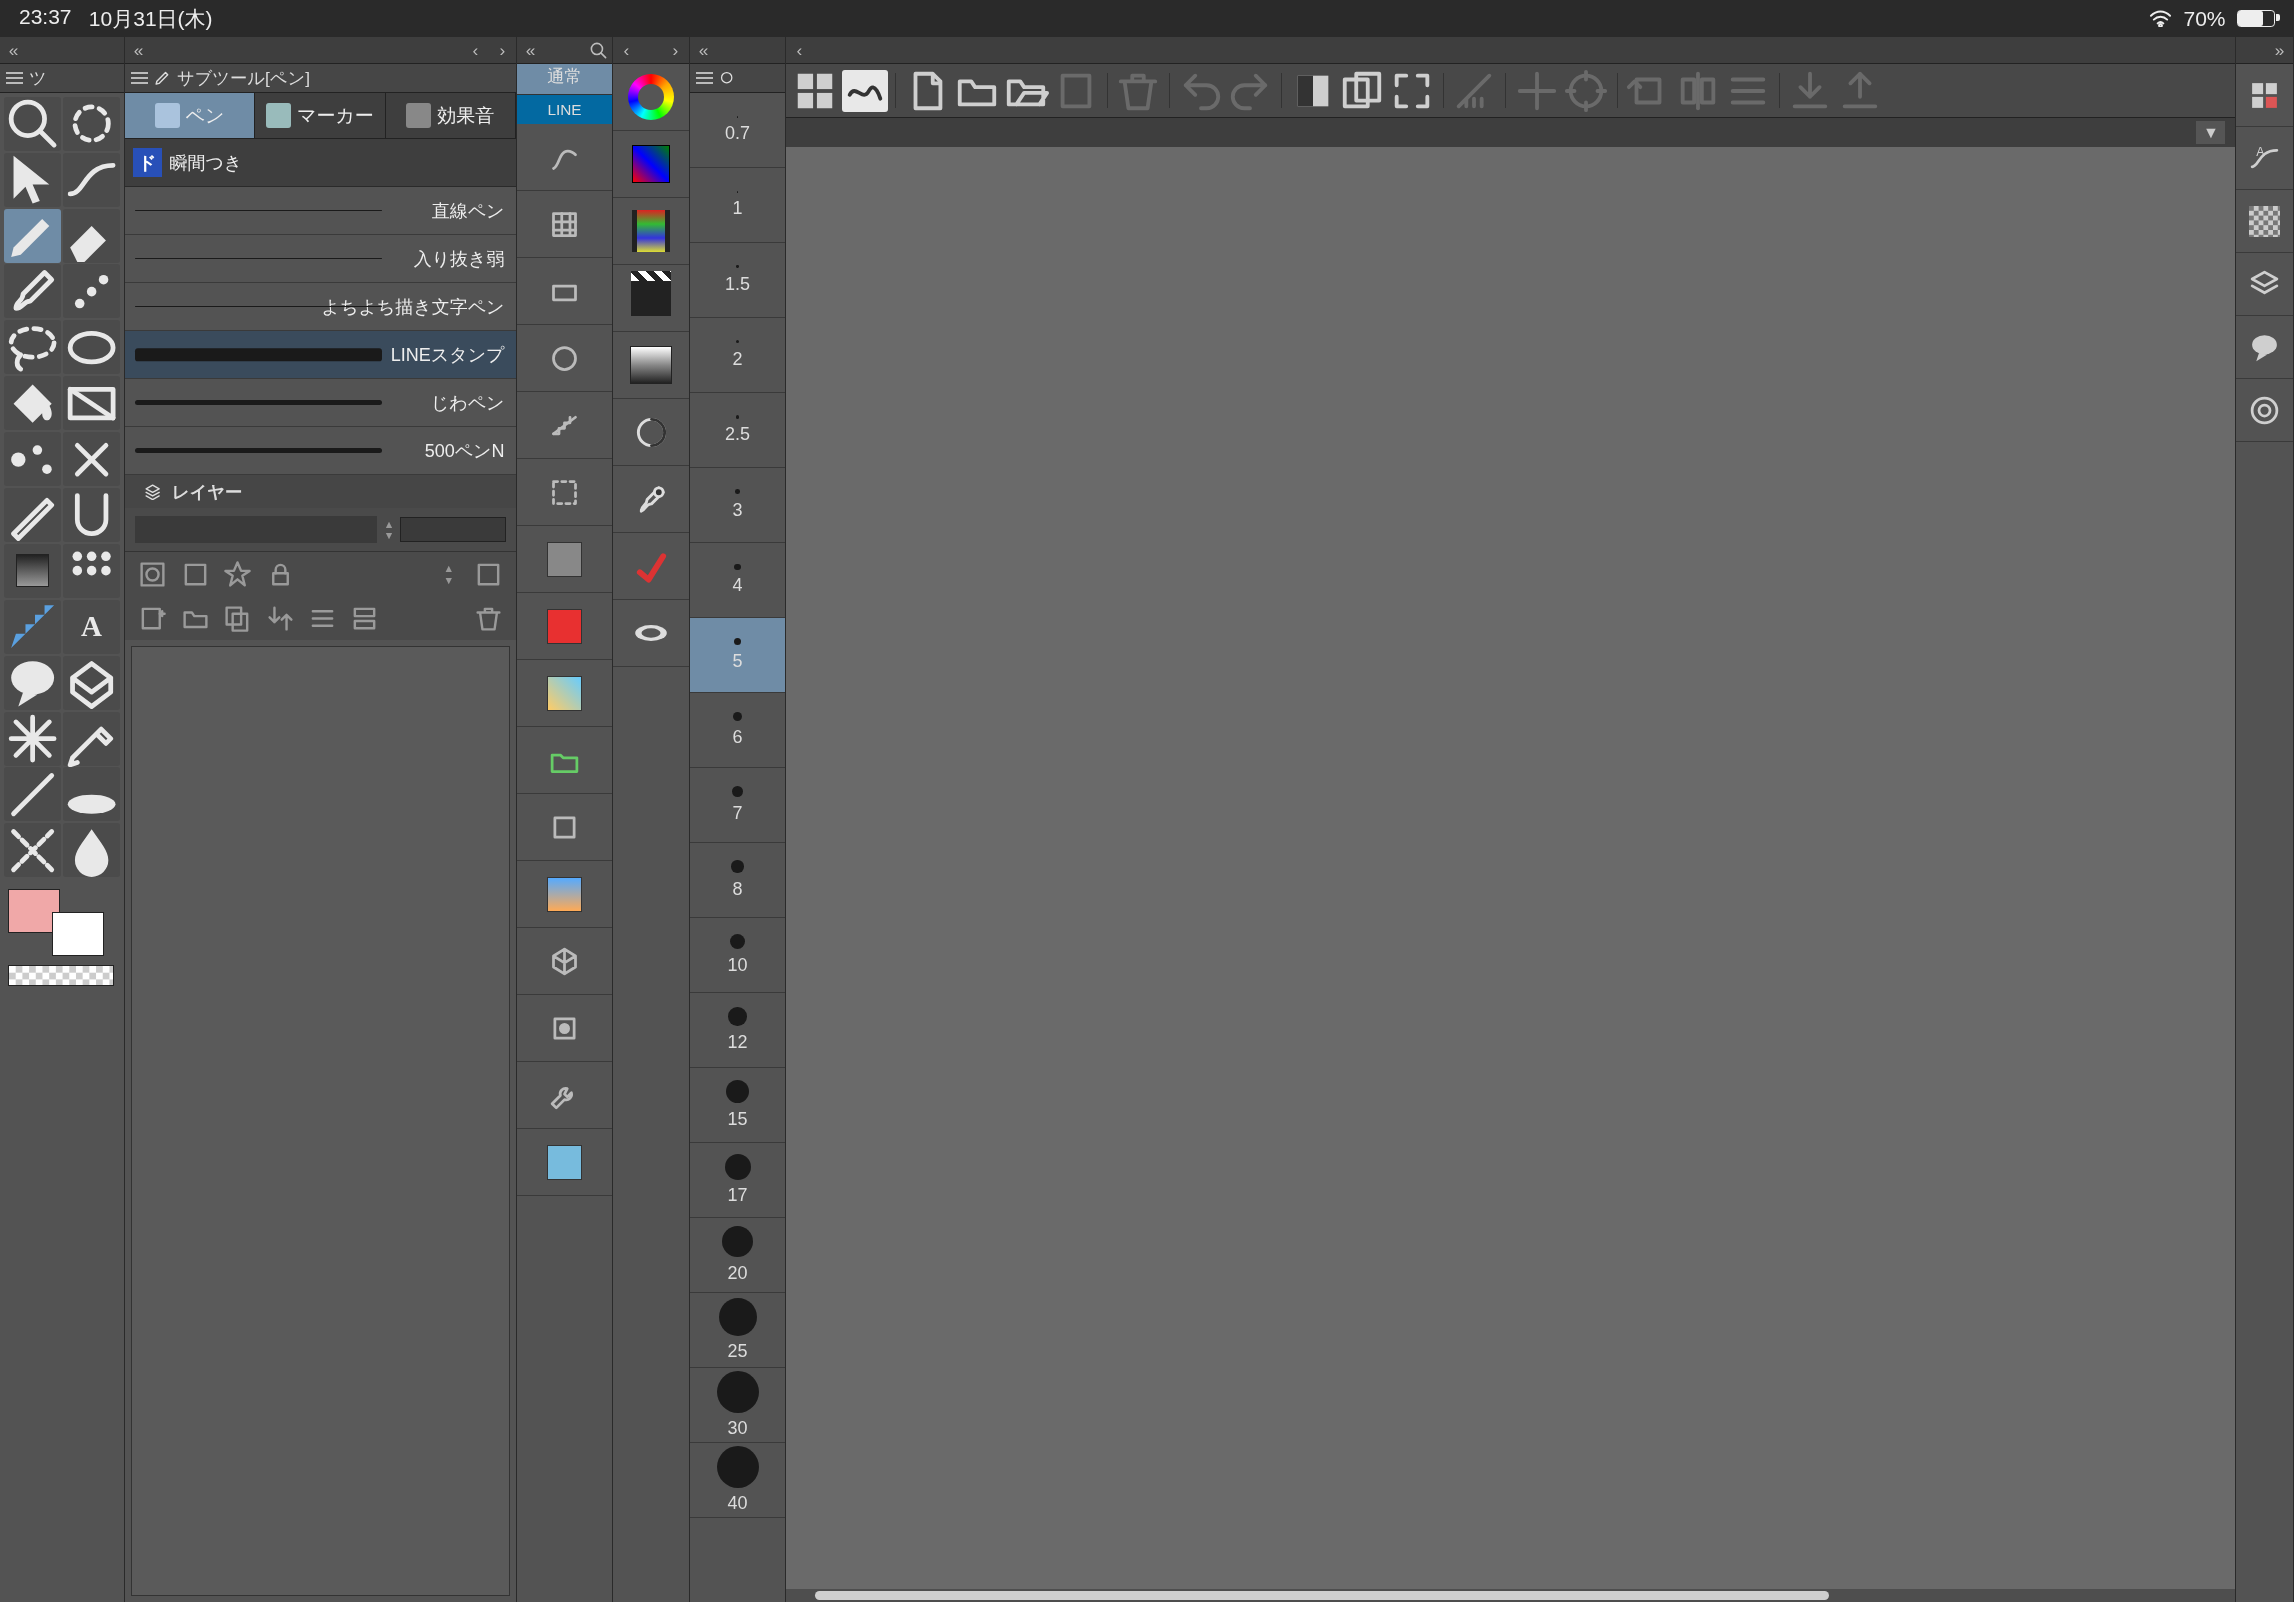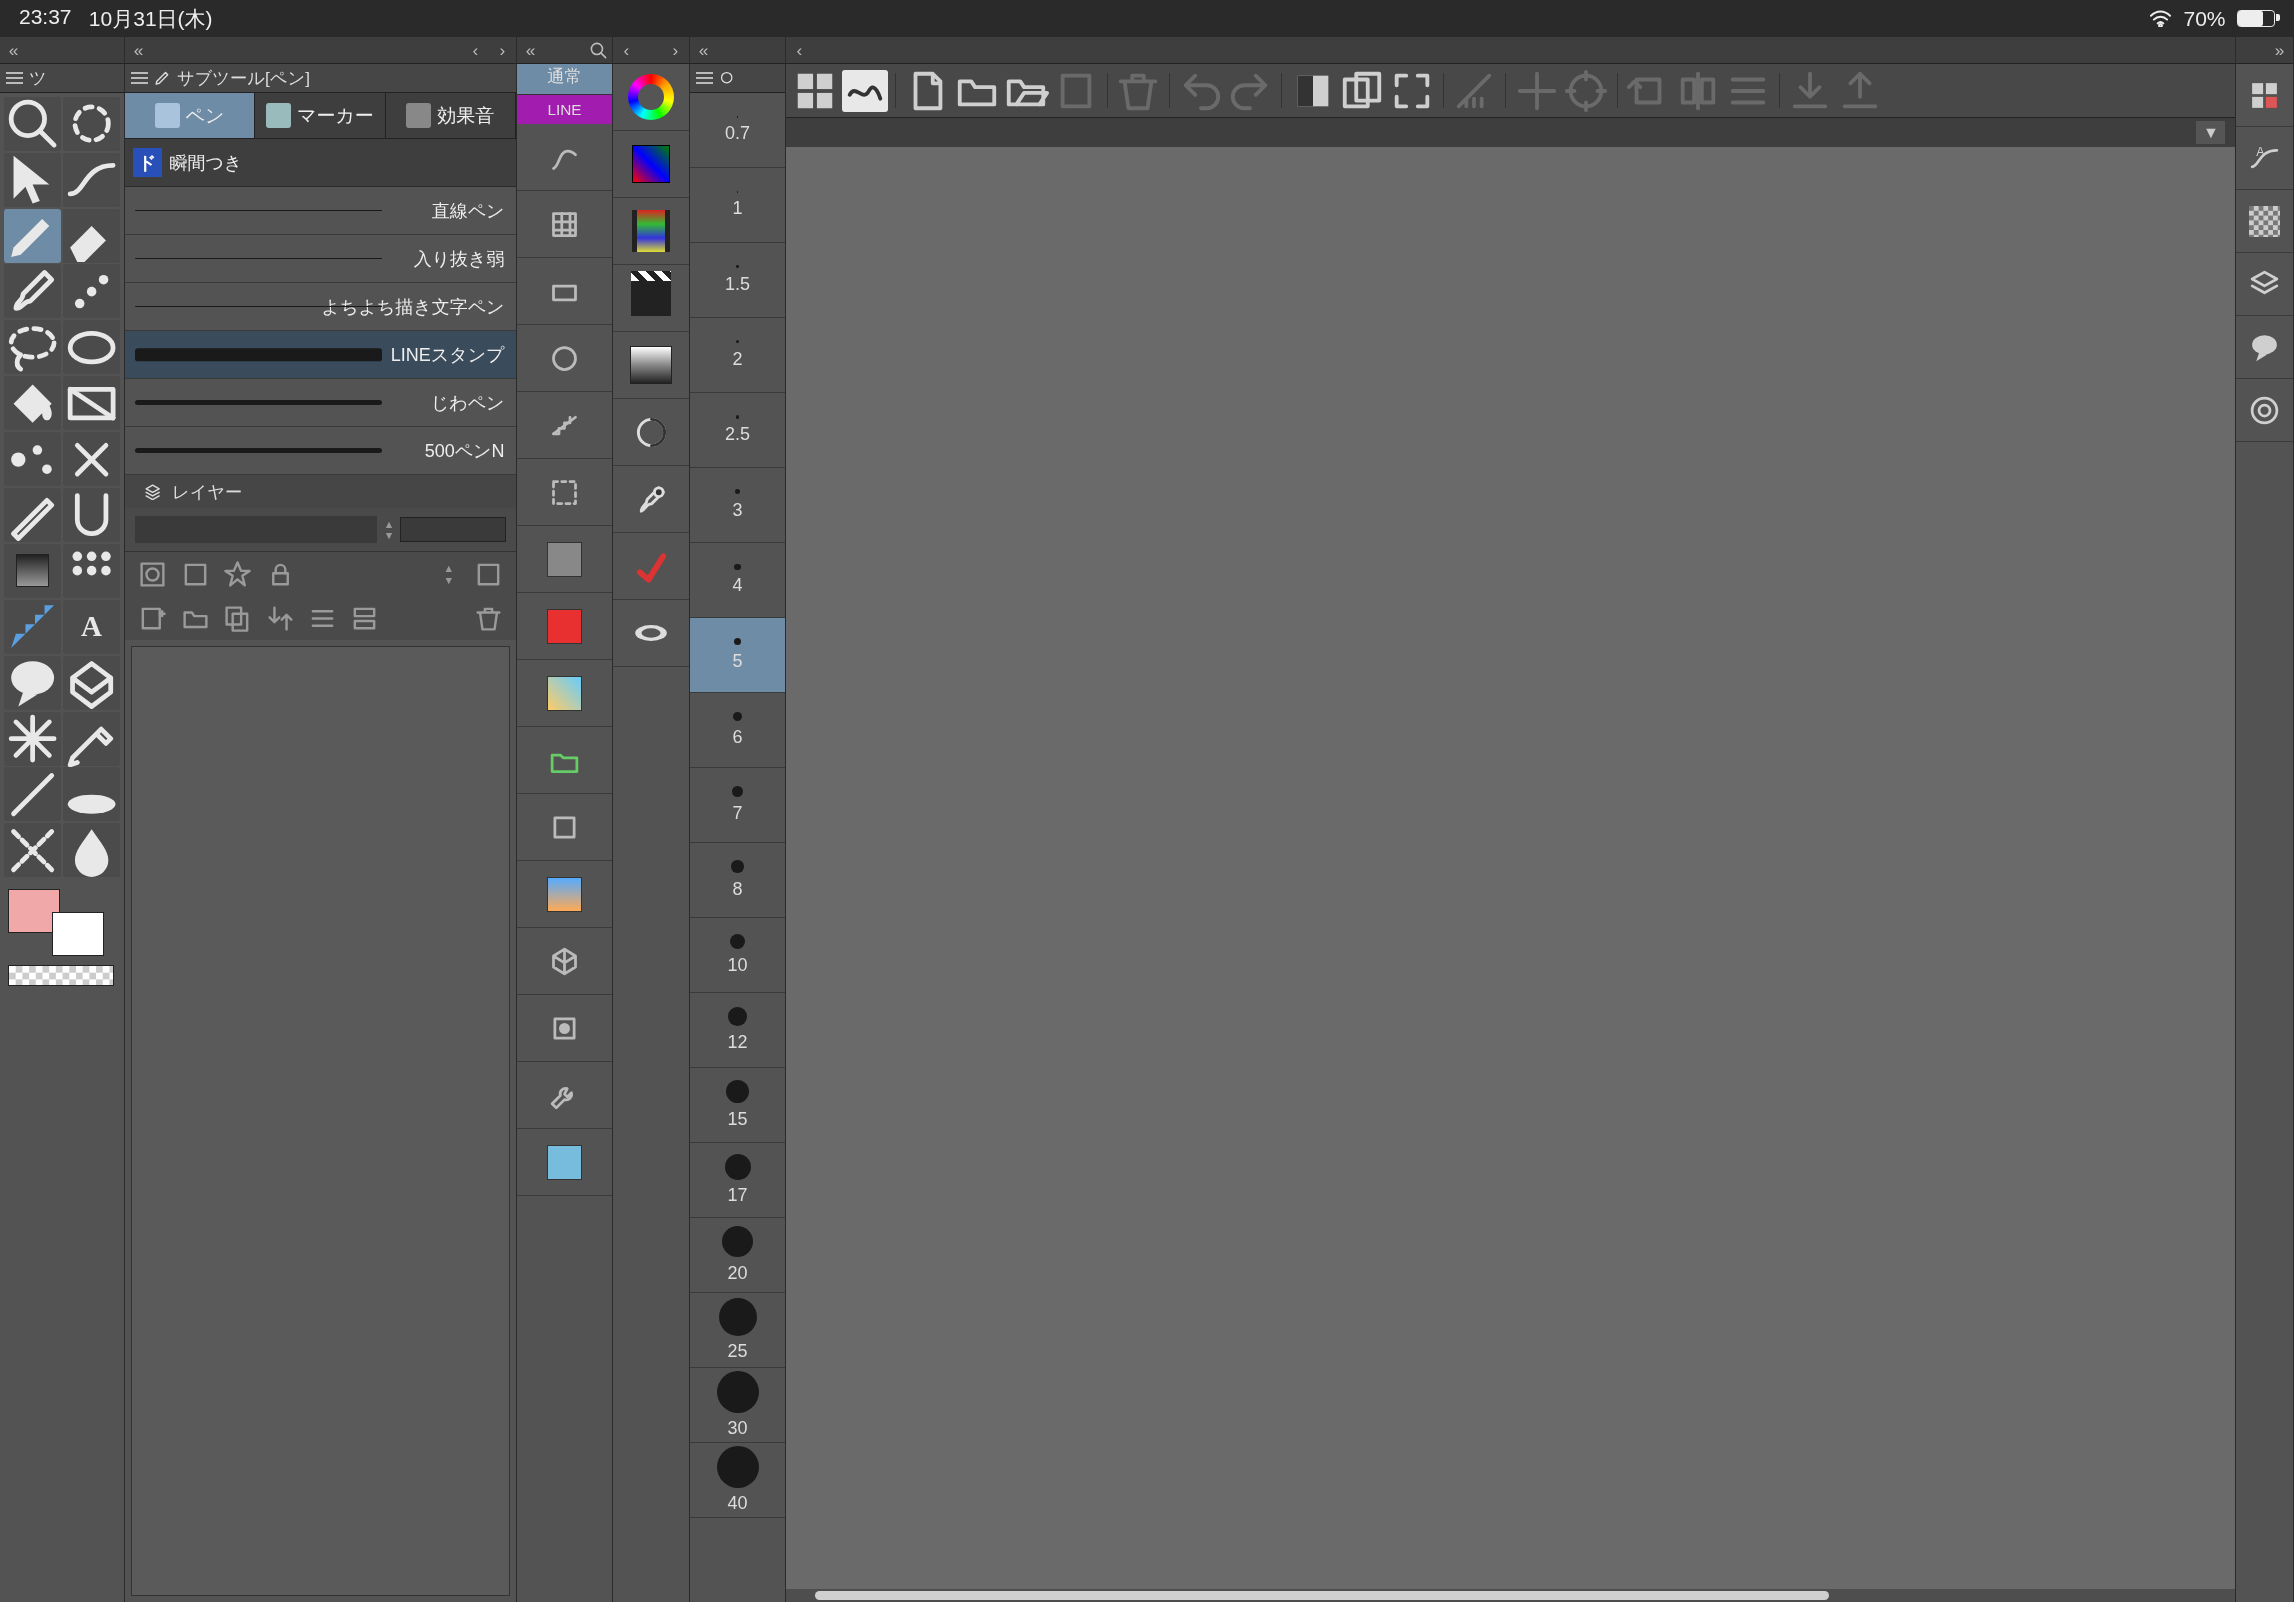--- a/index.html
+++ b/index.html
@@ -59,29 +59,29 @@
 
 
 .penrow { height: 48px; border-bottom: 1px solid #3a3a3a; display: flex; align-items: center; justify-content: flex-end; padding-right: 11.5px; color: #eee; font-size: 18px; position: relative; cursor: pointer; }
 .penrow .stroke { position: absolute; left: 9.6px; right: 134px; top: 50%; height: 5.8px; border-radius: 2.9px; background: #1a1a1a; transform: translateY(-50%); }
 .penrow.selected { background: #3a4b5c; }
 .penrow .thick { height: 13.4px; }
 .penrow .thin { height: 1.9px; }
 .specialrow { height: 48px; display: flex; align-items: center; gap: 7.7px; padding-left: 7.7px; color: #eee; font-size: 18px; background: #3e3e3e; border-bottom: 1px solid #2a2a2a; }
 
 
-.layerhdr { height: 33px; display: flex; align-items: center; background: #464646; padding: 0 7.7px; gap: 11px; color: #ddd; font-size: 17.3px; }
+.layerhdr { height: 33px; display: flex; align-items: center; background: #464646; padding: 0 7.7px; gap: 11px; color: #ddd; font-size: 17.3px; font-weight: bold; }
 .layerctl { height: 44px; display: flex; align-items: center; justify-content: space-between; padding: 0 9.6px; background: #4a4a4a; border-bottom: 1px solid #333; }
 .layer-iconrow { height: 44px; display: flex; align-items: center; gap: 13.4px; padding: 0 13.4px; background: #4a4a4a; }
 .layer-iconrow .ic { width: 29px; height: 29px; color: #9a9a9a; display: flex; align-items: center; justify-content: center; cursor: pointer; }
 .layerlist { flex: 1; background: #5a5a5a; margin: 5.8px; border: 1px solid #333; min-height: 500px; }
 
 
 .tprow { height: 31px; display: flex; align-items: flex-start; justify-content: center; color: #ddd; font-size: 17.3px; background: #6f8ca6; border-bottom: 1px solid #333; }
-.tplabel { height: 29px; display: flex; align-items: center; justify-content: center; color: #ddd; font-size: 15.4px; background: #a21caf; }
+.tplabel { height: 29px; display: flex; align-items: center; justify-content: center; color: #ddd; font-size: 15.4px; background: #0369a1; }
 .tpicon { height: 67px; display: flex; align-items: center; justify-content: center; color: #bbb; border-bottom: 1px solid #3a3a3a; cursor: pointer; position: relative; }
 .tpicon .sq { width: 35px; height: 35px; background: #777; border: 1px solid #333; }
 .tpicon.red .sq { background: #e83030; }
 .tpicon svg { width: 33px; height: 33px; }
 
 
 .palitem { height: 67px; display: flex; align-items: center; justify-content: center; border-bottom: 1px solid #3a3a3a; cursor: pointer; }
 .colorwheel { width: 46px; height: 46px; border-radius: 50%; background: conic-gradient(red,orange,yellow,lime,cyan,blue,magenta,red); position: relative; }
 .colorwheel::after { content: ""; position: absolute; inset: 9.6px; border-radius: 50%; background: #555; }
 .rgb-cube { width: 38px; height: 38px; background: linear-gradient(45deg,red,blue,green); border: 1.9px solid #000; }

